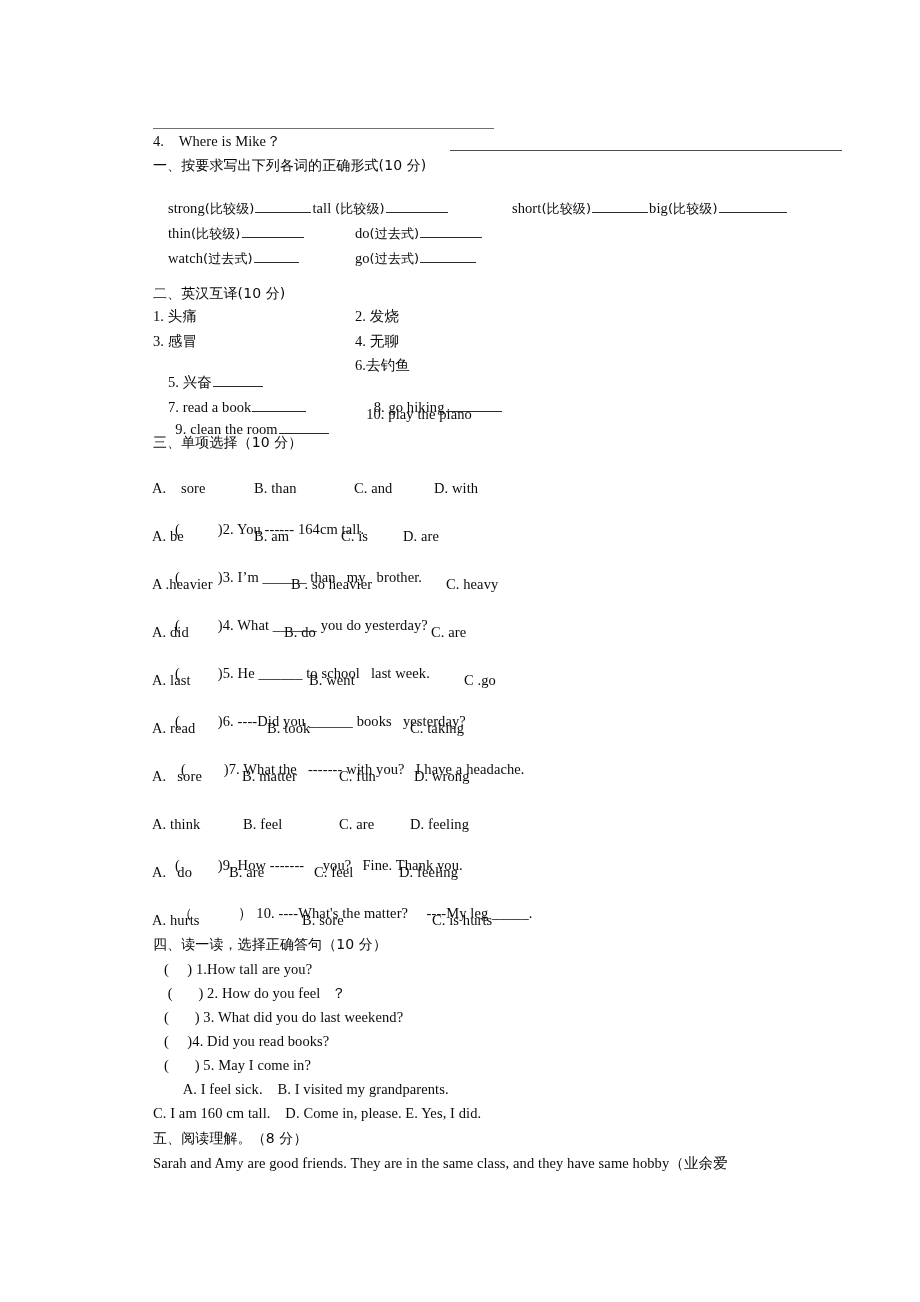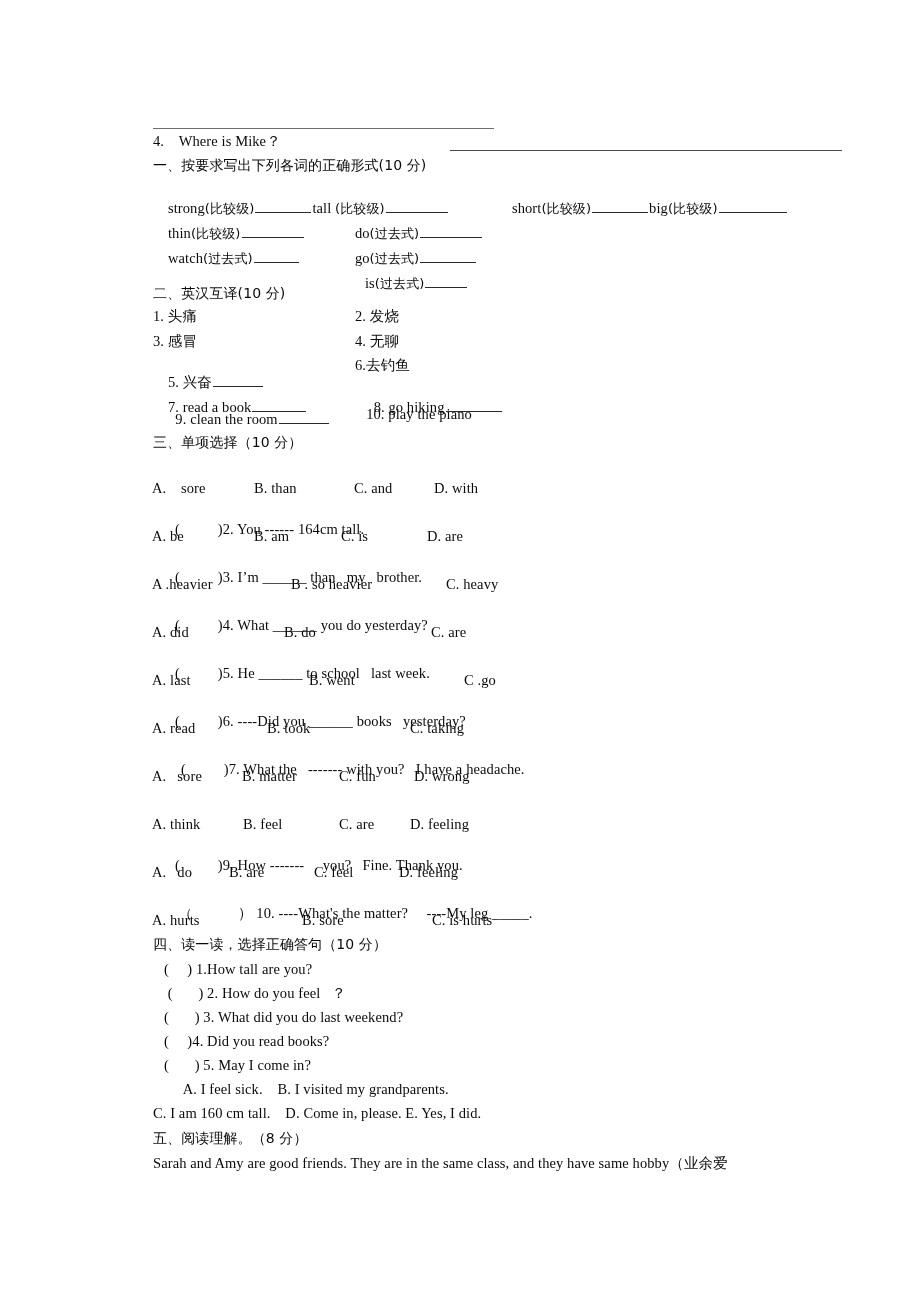--- a/index.html
+++ b/index.html
@@ -87,23 +87,20 @@
     <span><span>do</span><span class="cn">(过去式)</span><span class="blank" style="width:62px"></span></span>
   </div>
 
   <div class="ln mixed" style="left:326px; top:233px;">
     <span><span>go</span><span class="cn">(过去式)</span><span class="blank" style="width:56px"></span></span>
   </div>
   <div class="ln mixed" style="left:139px; top:233px;">
     <span><span>watch</span><span class="cn">(过去式)</span><span class="blank" style="width:45px"></span></span>
   </div>
 
-  <div class="ln mixed" style="left:336px; top:258px;">
-    <span><span>is</span><span class="cn">(过去式)</span><span class="blank" style="width:42px"></span></span>
-  </div>
 
   <div class="ln cjk sec-head" style="left:139px; top:285px;">二、英汉互译(10 分)</div>
 
   <div class="ln mixed" style="left:139px; top:308px;">1. 头痛</div>
   <div class="ln mixed" style="left:341px; top:308px;">2. 发烧</div>
 
   <div class="ln mixed" style="left:139px; top:333px;">3. 感冒</div>
   <div class="ln mixed" style="left:341px; top:333px;">4. 无聊</div>
 
   <div class="ln mixed" style="left:139px; top:357px;">
@@ -111,39 +108,39 @@
   </div>
   <div class="ln mixed" style="left:341px; top:357px;">6.去钓鱼</div>
 
   <div class="ln mixed" style="left:139px; top:382px;">
     <span>7. read a book</span><span class="blank" style="width:54px"></span>
   </div>
   <div class="ln mixed" style="left:341px; top:382px;">
     <span> 8. go hiking</span><span class="blank" style="width:56px"></span>
   </div>
 
-  <div class="ln mixed" style="left:139px; top:394px;">
+  <div class="ln mixed" style="left:139px; top:404px;">
     <span>  9. clean the room</span><span class="blank" style="width:50px"></span>
   </div>
   <div class="ln mixed" style="left:341px; top:406px;">   10. play the piano</div>
 
   <div class="ln cjk sec-head" style="left:139px; top:434px;">三、单项选择（10 分）</div>
 
   <div class="ln mixed" style="left:138px; top:480px;">A. sore</div>
   <div class="ln mixed" style="left:240px; top:480px;">B. than</div>
   <div class="ln mixed" style="left:340px; top:480px;">C. and</div>
   <div class="ln mixed" style="left:420px; top:480px;">D. with</div>
 
   <div class="ln mixed" style="left:146px; top:504px;">
     <span>(</span><span style="display:inline-block;width:38px"></span><span>)2. You ------ 164cm tall.</span>
   </div>
   <div class="ln mixed" style="left:138px; top:528px;text-align:right;">A. be</div>
   <div class="ln mixed" style="left:240px; top:528px;">B. am</div>
   <div class="ln mixed" style="left:327px; top:528px;">C. is</div>
-  <div class="ln mixed" style="left:413px; top:528px;text-align:right;">D. are</div>
+  <div class="ln mixed" style="left:389px; top:528px;text-align:right;">D. are</div>
 
   <div class="ln mixed" style="left:146px; top:552px;">
     <span>(</span><span style="display:inline-block;width:38px"></span><span>)3. I’m ______ than  my  brother.</span>
   </div>
   <div class="ln mixed" style="left:138px; top:576px;">A .heavier</div>
   <div class="ln mixed" style="left:277px; top:576px;">B . so heavier</div>
   <div class="ln mixed" style="left:432px; top:576px;">C. heavy</div>
 
   <div class="ln mixed" style="left:146px; top:600px;">
     <span>(</span><span style="display:inline-block;width:38px"></span><span>)4. What ______ you do yesterday?</span>

